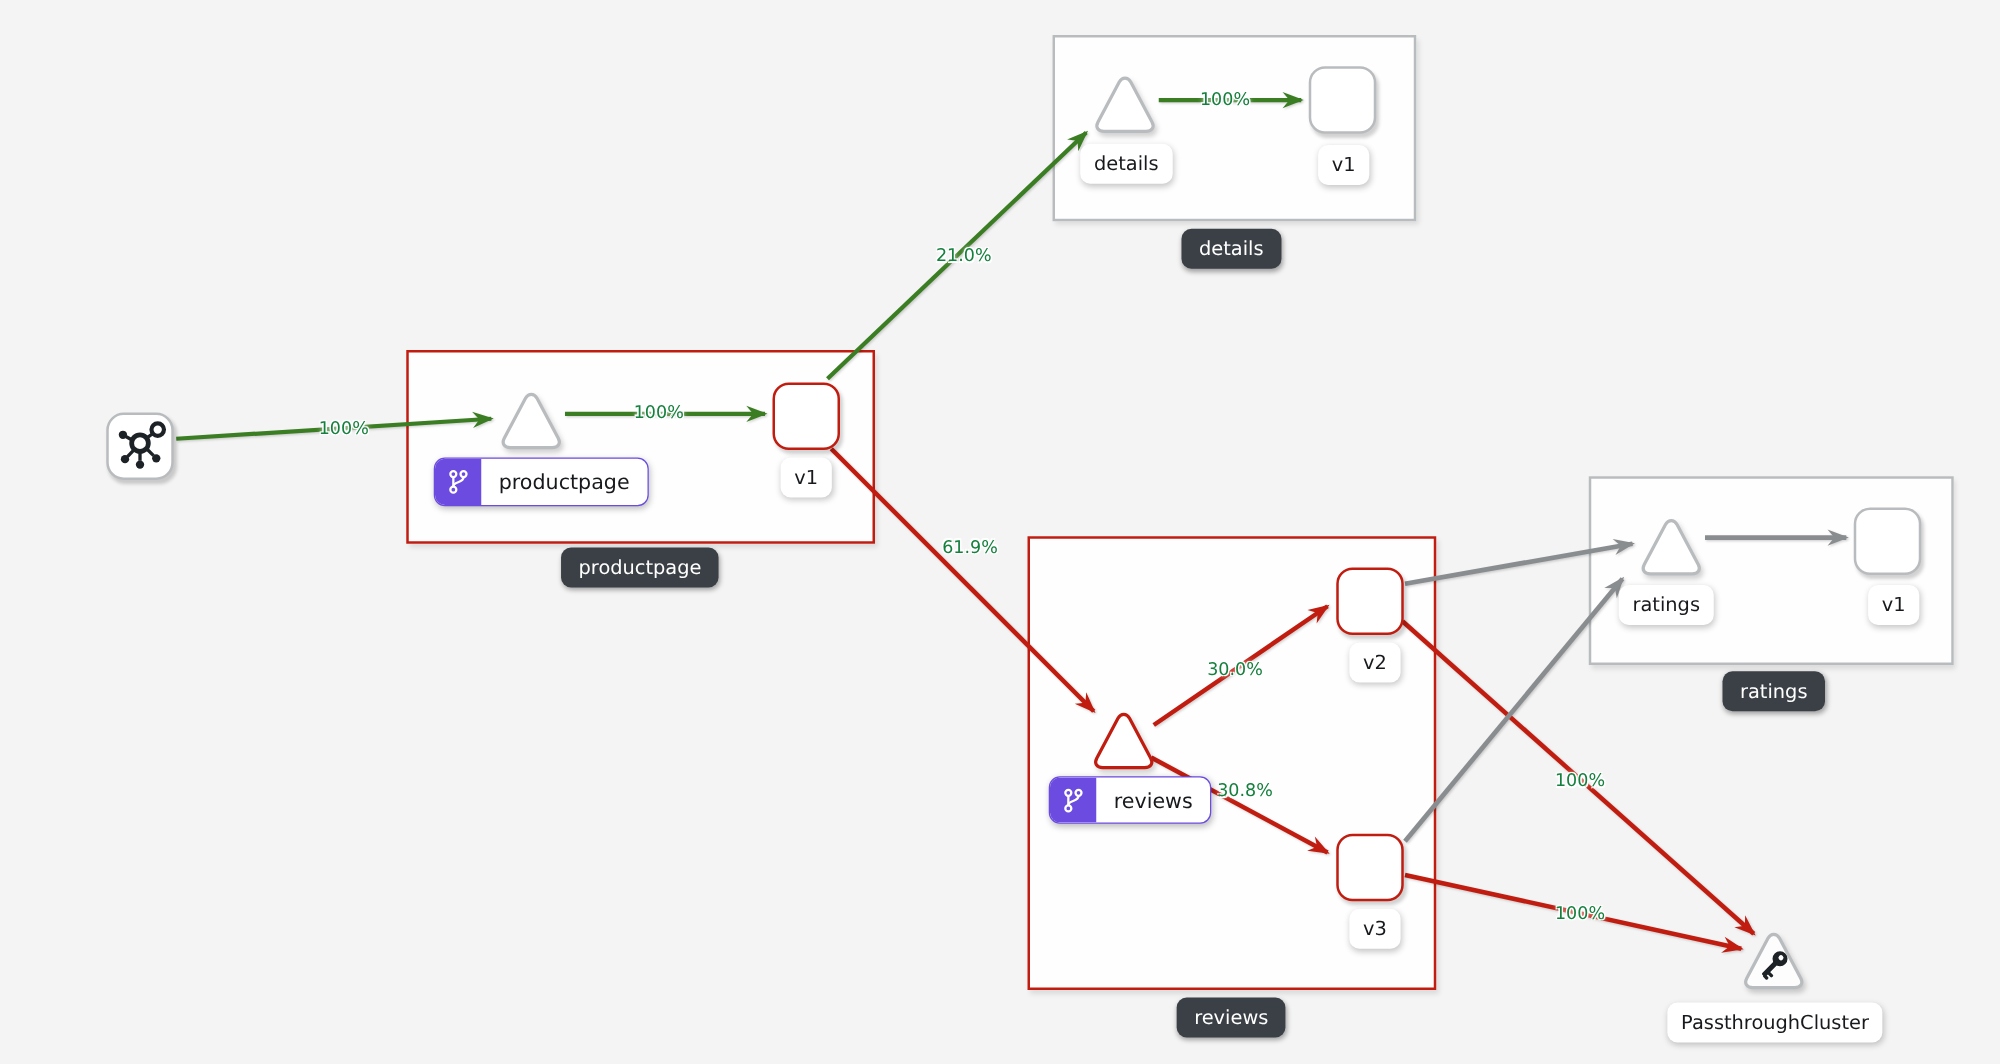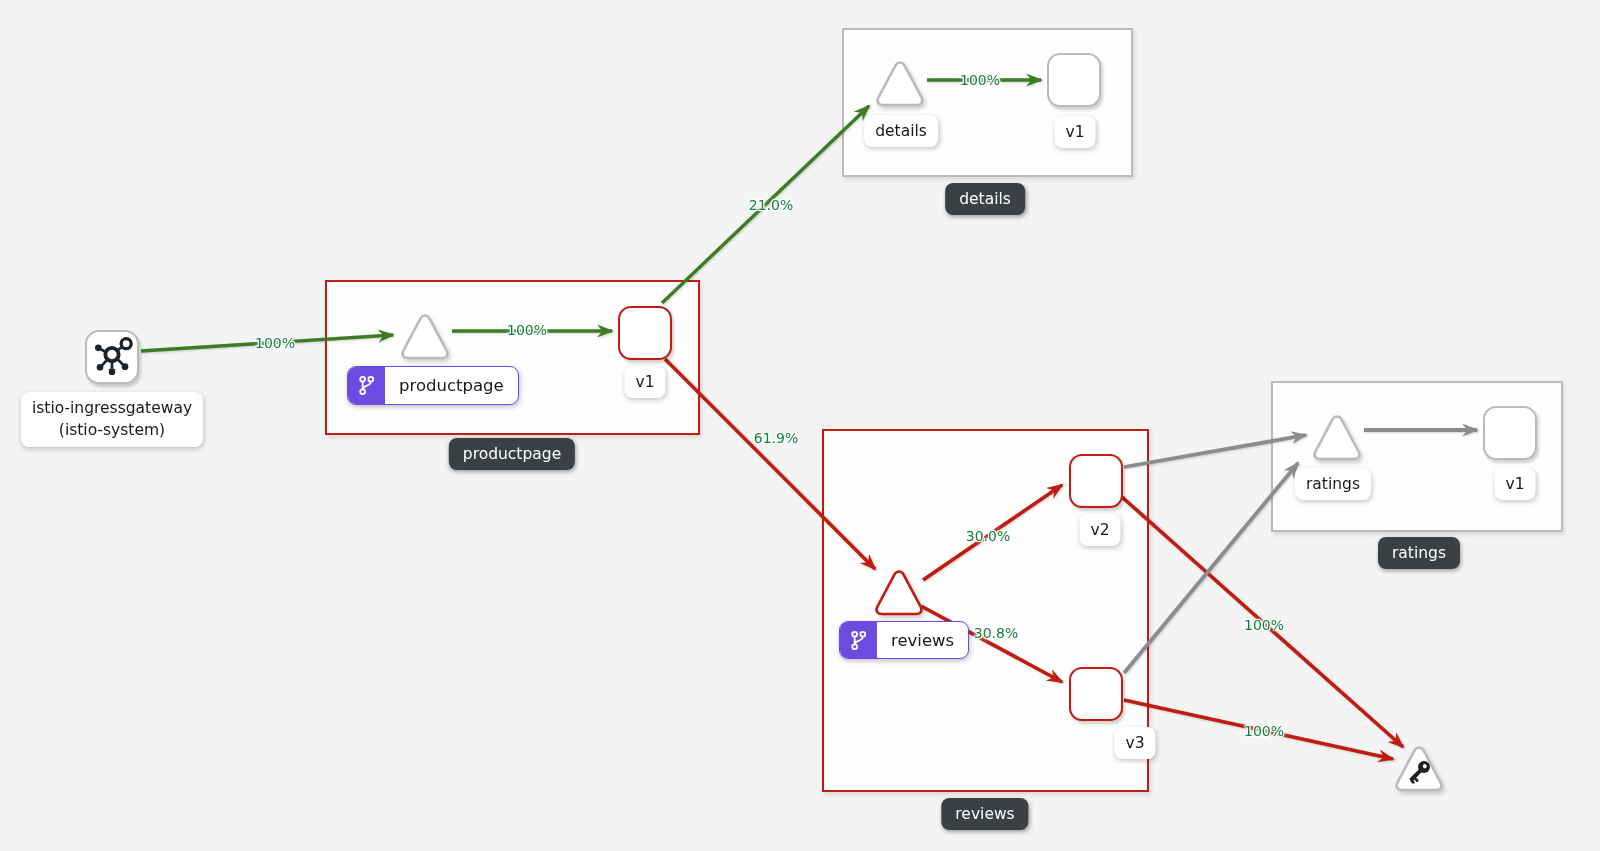--- a/index.html
+++ b/index.html
@@ -122,24 +122,20 @@
         </g>
         <g fill="#1d2226">
           <circle cx="6.8" cy="9.5" r="2"></circle>
           <circle cx="7.8" cy="21.2" r="2"></circle>
           <circle cx="15" cy="23.8" r="2"></circle>
           <circle cx="22.8" cy="20.8" r="2"></circle>
         </g>
       </svg>
     </span>
   </div>
-  <div class="nlabel" style="left:112px;top:392px">
-    <div>istio-ingressgateway</div>
-    <div>(istio-system)</div>
-  </div>
 
   <div class="tri" style="left:397px;top:310px">
     <svg width="56" height="52" viewBox="0 0 56 52">
       <path d="M28 5.5 C30 5.5 31.5 6.6 32.6 8.6 L49.6 40.6 C51.8 44.8 49.6 48 44.8 48 L11.2 48 C6.4 48 4.2 44.8 6.4 40.6 L23.4 8.6 C24.5 6.6 26 5.5 28 5.5 Z" fill="#fff" stroke="#b9bcbe" stroke-width="2.6"></path>
     </svg>
   </div>
   <div class="appbadge" style="left:347px;top:366px">
     <span class="bicon">
       <svg width="23" height="23" viewBox="0 0 24 24">
         <g stroke="#fff" stroke-width="1.9" fill="none">
@@ -182,21 +178,21 @@
           <path d="M8 8.2 v7.6"></path>
           <path d="M16.5 8.2 c0 4.8 -8.5 3.4 -8.5 7.6"></path>
         </g>
       </svg>
     </span>
     <span class="btxt">reviews</span>
   </div>
   <div class="sq red" style="left:1069px;top:454px"></div>
   <div class="nlabel" style="left:1100px;top:514px">v2</div>
   <div class="sq red" style="left:1069px;top:667px"></div>
-  <div class="nlabel" style="left:1135px;top:727px">v3</div>
+  <div class="nlabel" style="left:1100px;top:727px">v3</div>
   <div class="gbadge" style="left:985px;top:798px">reviews</div>
 
   <div class="tri" style="left:1309px;top:411px">
     <svg width="56" height="52" viewBox="0 0 56 52">
       <path d="M28 5.5 C30 5.5 31.5 6.6 32.6 8.6 L49.6 40.6 C51.8 44.8 49.6 48 44.8 48 L11.2 48 C6.4 48 4.2 44.8 6.4 40.6 L23.4 8.6 C24.5 6.6 26 5.5 28 5.5 Z" fill="#fff" stroke="#b9bcbe" stroke-width="2.6"></path>
     </svg>
   </div>
   <div class="nlabel" style="left:1333px;top:468px">ratings</div>
   <div class="sq" style="left:1483px;top:406px"></div>
   <div class="nlabel" style="left:1515px;top:468px">v1</div>
@@ -209,14 +205,15 @@
         <g fill="#1d2226">
           <circle cx="0" cy="-8.5" r="6"></circle>
           <rect x="-2" y="-4" width="4" height="14.5" rx="1"></rect>
           <rect x="0" y="4.6" width="6" height="2.7" rx="1"></rect>
           <rect x="0" y="8.6" width="4.6" height="2.7" rx="1"></rect>
         </g>
         <circle cx="0" cy="-9.6" r="2" fill="#fdfdfd"></circle>
       </g>
     </svg>
   </div>
+  <div class="nlabel" style="left:1420px;top:802px">PassthroughCluster</div>
 
 </div>
 
 </body></html>

